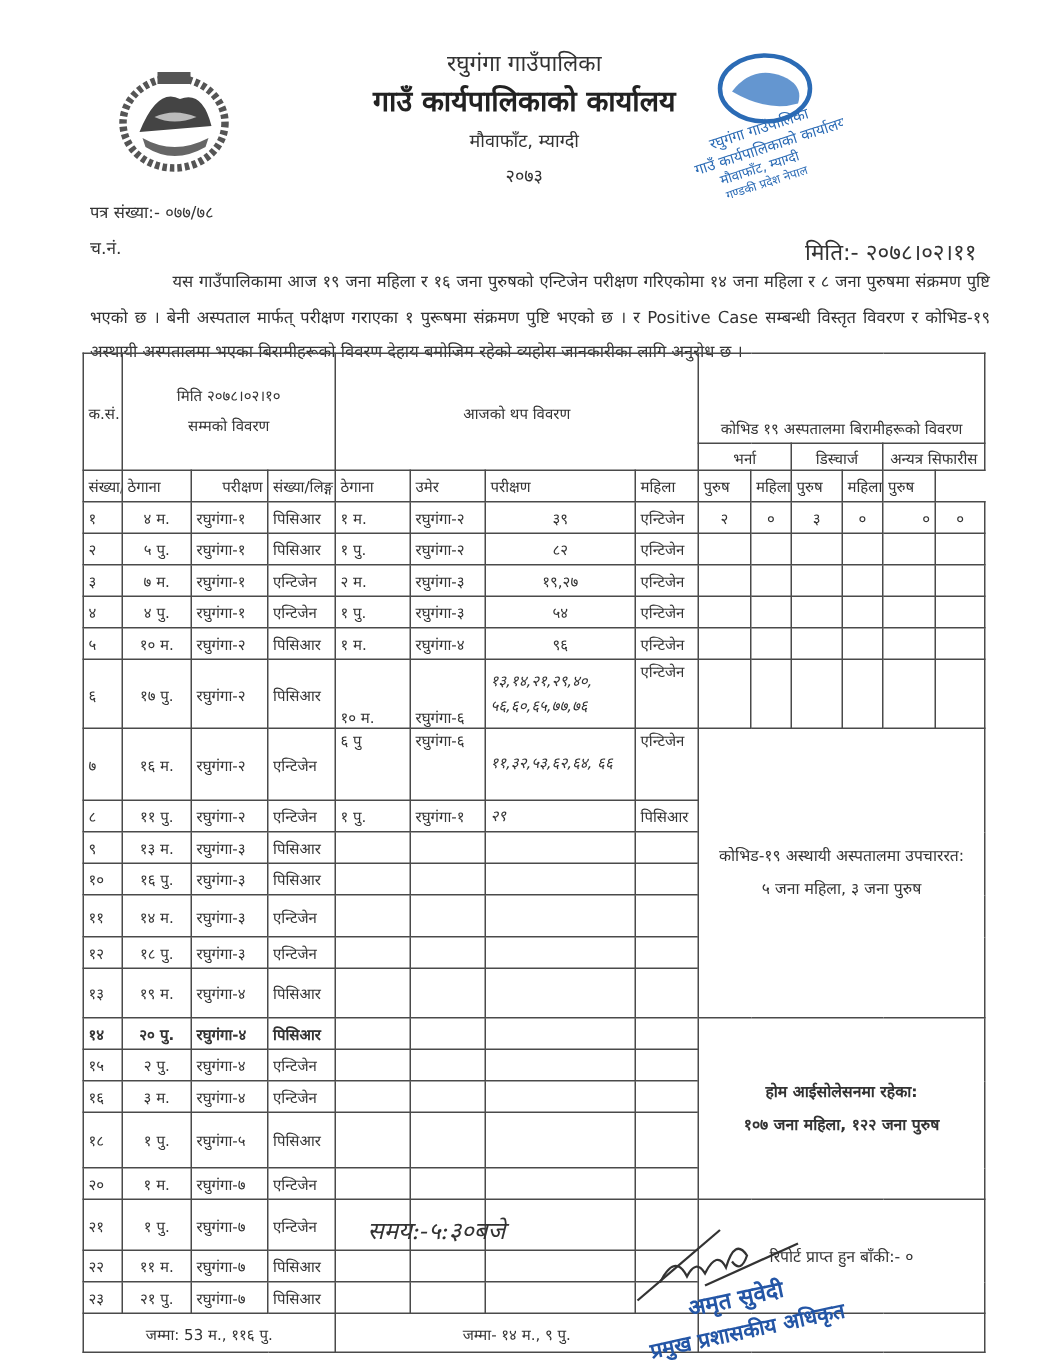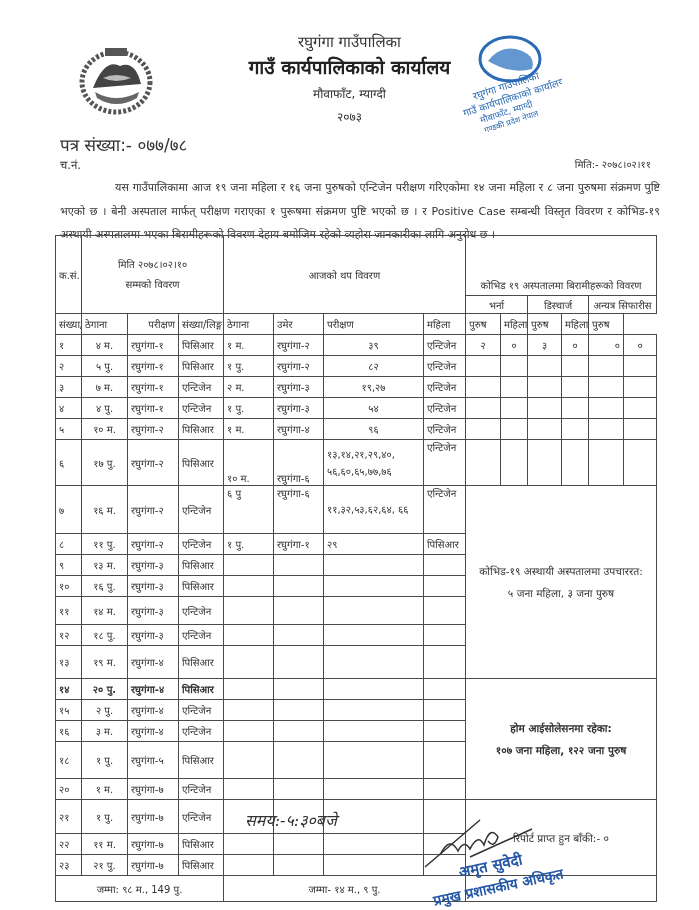--- a/index.html
+++ b/index.html
@@ -3,33 +3,33 @@
 <meta charset="utf-8">
 <style>
   html, body { margin:0; padding:0; background:#ffffff; }
   body { width:699px; height:910px; position:relative; overflow:hidden;
          font-family:"DejaVu Sans", sans-serif; color:#2a2a2a; }
   .abs { position:absolute; }
   .hdr1 { left:0; width:699px; top:31px; text-align:center; font-size:15px; color:#333; }
   .hdr2 { left:0; width:699px; top:54px; text-align:center; font-size:19px; color:#222; font-weight:bold; }
   .hdr3 { left:0; width:699px; top:85px; text-align:center; font-size:12px; color:#333; }
   .hdr4 { left:0; width:699px; top:108px; text-align:center; font-size:12px; color:#333; }
-  .ref  { left:60px; top:133px; font-size:17px; color:#333; }
+  .ref  { left:60px; top:133px; font-size:11px; color:#333; }
   .cn   { left:60px; top:157px; font-size:11.5px; color:#333;text-align:center; }
-  .date { right:48px; top:157px; font-size:10px; color:#333; }
+  .date { right:48px; top:157px; font-size:15px; color:#333; }
   .para { left:60px; width:600px; top:176px; font-size:11px; line-height:23.5px; color:#333; text-indent:55px; text-align:justify; }
   .emblem { left:75px; top:38px; width:82px; height:78px; }
   .seal { left:452px; top:27px; width:110px; height:105px; }
 
   table.main { position:absolute; left:55px; top:235px; width:601px; border-collapse:collapse;
                table-layout:fixed; font-size:10px; color:#333; }
   table.main td { border:1px solid #4a4a4a; padding:0 3px; vertical-align:middle; white-space:nowrap; overflow:hidden; }
   .c { text-align:center; }
   .r { text-align:right; }
-  .tall { white-space:normal !important; line-height:17px; }
+  .tall { white-space:normal !important; line-height:17px;font-style:italic; }
   .merge { text-align:center; white-space:normal !important; line-height:22px; font-size:10.5px; }
 
   .time { left:245px; top:809px; font-size:16px; color:#333; font-family:"DejaVu Serif", serif; font-style:italic; }
   .sig  { left:420px; top:815px; width:120px; height:60px; }
   .stamp-name { left:458px; top:855px; font-size:15px; color:#2456a6; font-weight:bold; transform:rotate(-12deg); }
   .stamp-title{ left:432px; top:877px; font-size:14px; color:#2456a6; font-weight:bold; transform:rotate(-12deg); }
 </style>
 </head>
 <body>
 
@@ -356,21 +356,21 @@
         <td>२३</td>
         <td class="c">२१ पु.</td>
         <td>रघुगंगा-७</td>
         <td>पिसिआर</td>
         <td></td>
         <td></td>
         <td></td>
         <td></td>
       </tr>
       <tr style="height: 26px;">
-        <td colspan="4" class="c">जम्मा:   ९८ म., 149 पु.</td>
+        <td colspan="4" class="c">जम्मा:   53 म., ११६ पु.</td>
         <td colspan="4" class="c">जम्मा- १४ म., ९ पु.</td>
         <td colspan="6"></td>
       </tr>
     </tbody>
 </table>
 
 <div class="abs time">समय:-५:३०बजे</div>
 <svg class="abs sig" viewBox="0 0 120 60">
   <path d="M5 52 L60 5" stroke="#333" stroke-width="1.5" fill="none"></path>
   <path d="M20 40 Q30 20 38 36 Q44 24 50 34 Q58 18 64 30 Q70 10 78 22 Q74 34 68 26" stroke="#333" stroke-width="1.5" fill="none"></path>

